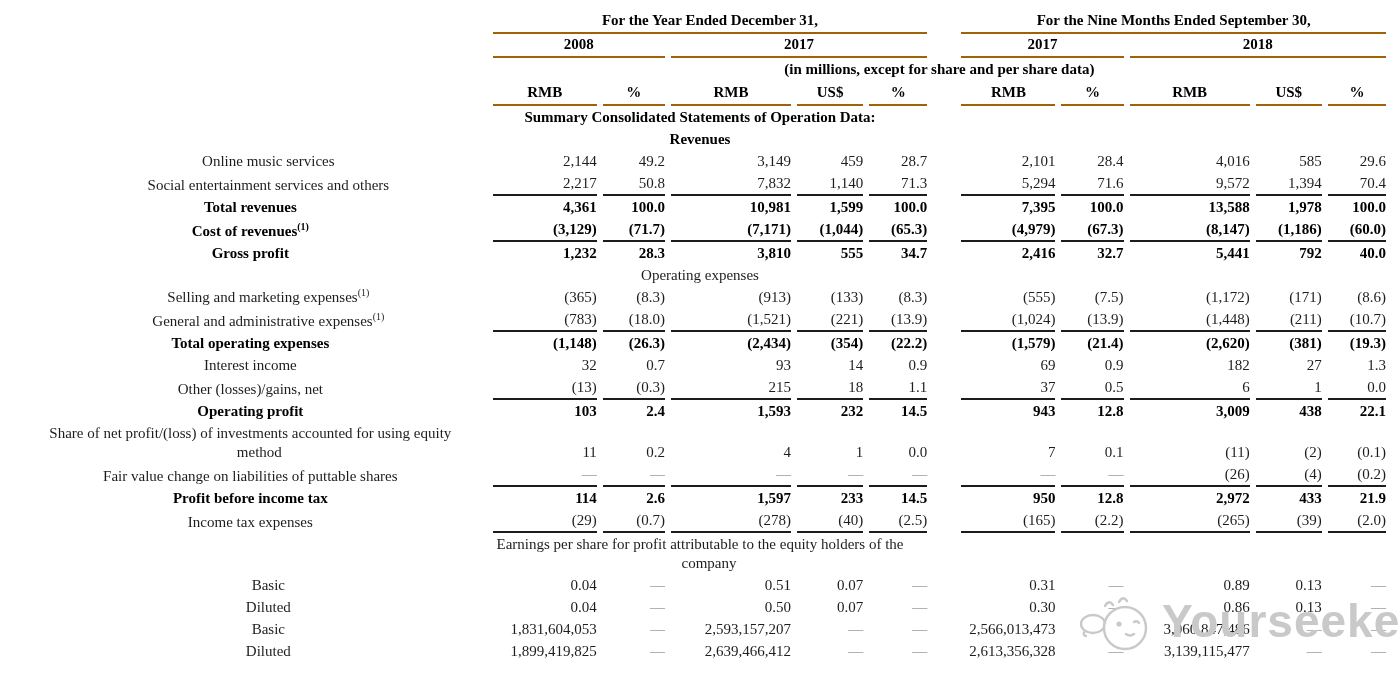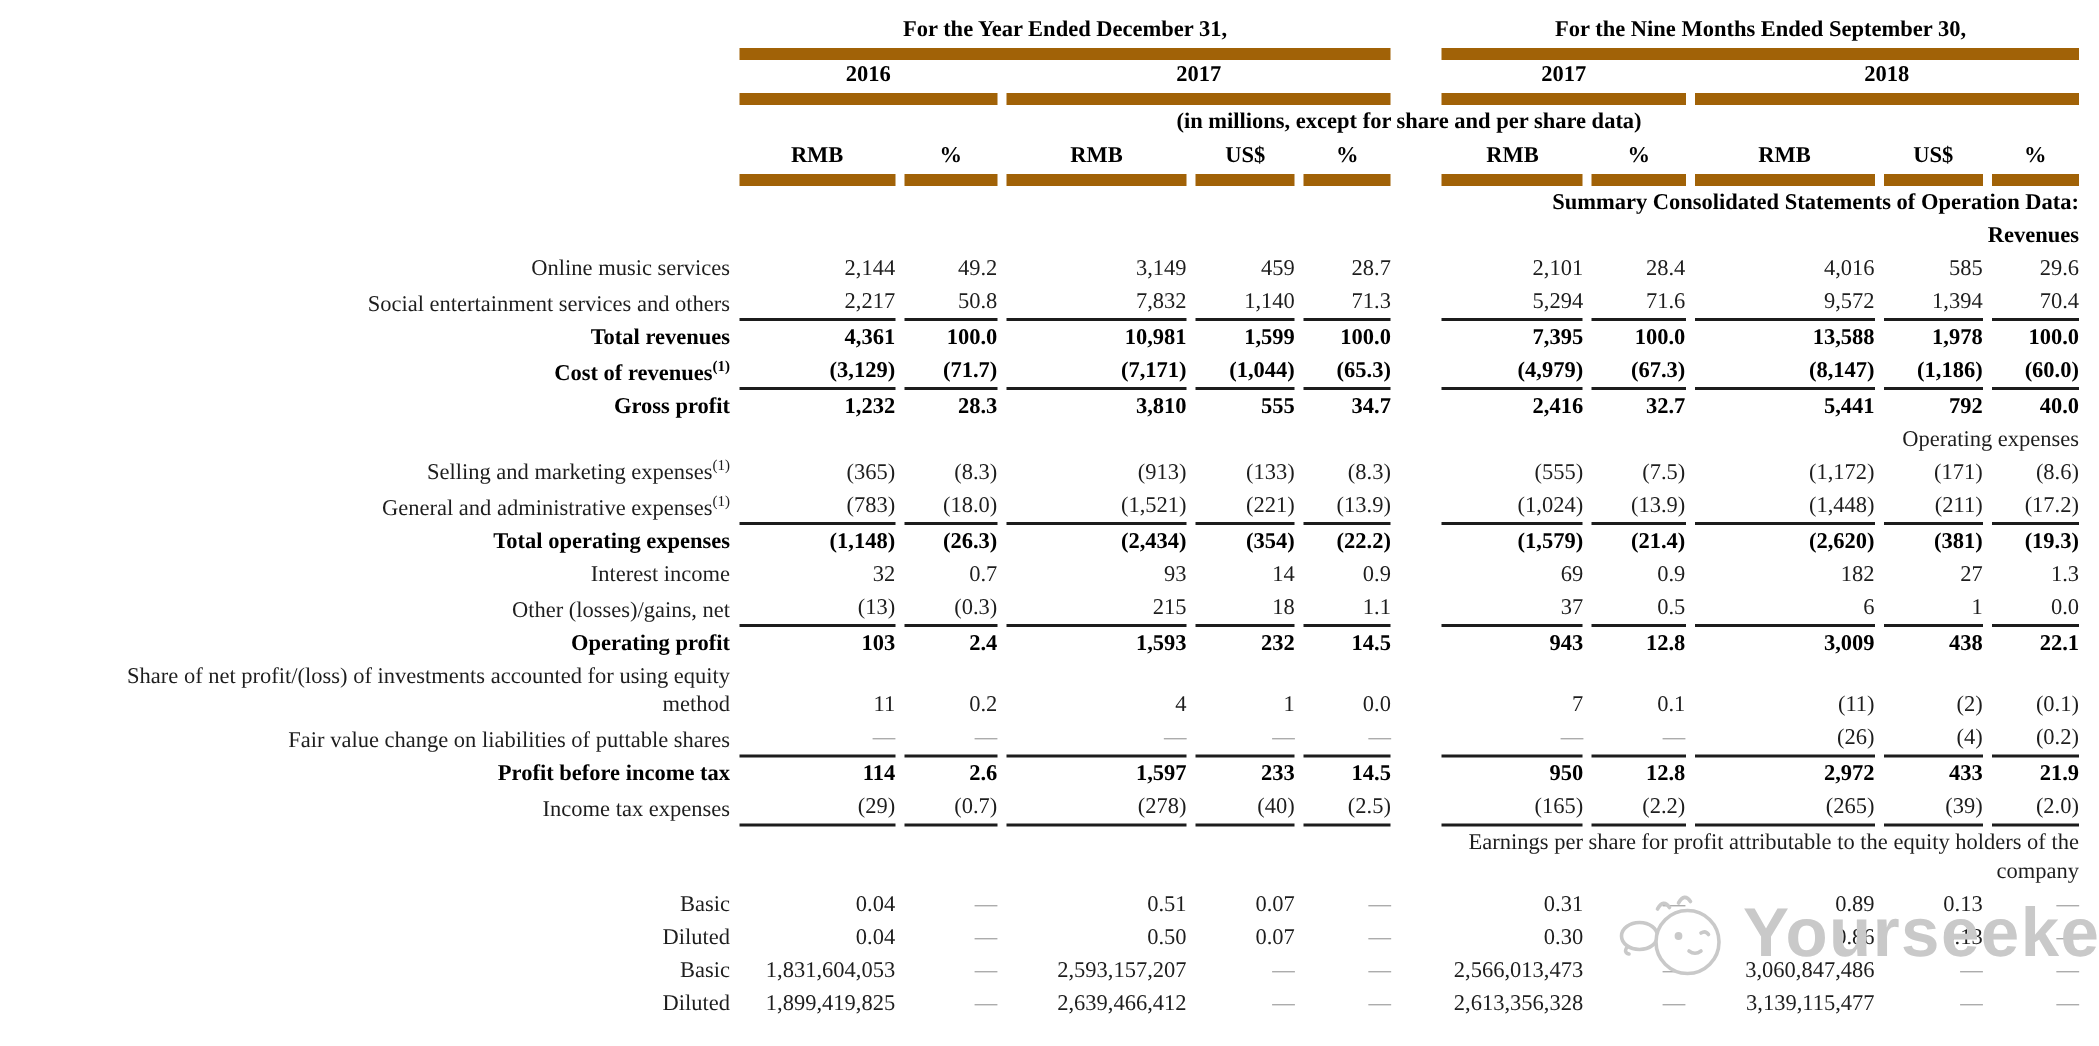--- a/index.html
+++ b/index.html
@@ -12,30 +12,30 @@
     overflow:hidden;
   }
   table.fin{
     border-collapse:separate;
     border-spacing:6px 0;
     table-layout:fixed;
     width:1392px;
     margin-top:10px;
   }
   td{padding:2px 0 1px;vertical-align:bottom;line-height:19px;}
-  .lbl{text-align:right;font-family:Liberation Serif, serif;}
+  .lbl{text-align:center;font-family:Liberation Serif, serif;}
   .val{text-align:right;white-space:nowrap;}
   .b{font-weight:bold;color:#000;}
   .ind0{padding-left:8px;}
   .ind1{padding-left:44px;margin-top:36px;}
   .cont{padding-left:18px;}
   sup{font-size:10px;line-height:0;}
   .gt,.yt,.ut{
     font-weight:bold;color:#000;text-align:center;
-    border-bottom:8px solid #a16207;
+    border-bottom:2px solid #a16207;
     padding:1px 0 2px;
   }
   .note{font-weight:bold;color:#000;text-align:center;padding:2px 0 3px;}
   .r1{border-bottom:2px solid #1c1c1c;}
   .r2{border-bottom:6px double #1c1c1c;}
   .dash{color:#999999;}
   td.sp{border:none;}
   .wm{
     position:absolute;left:1078px;top:590px;
     display:flex;align-items:center;gap:6px;
@@ -69,21 +69,21 @@
     </colgroup>
     <thead>
       <tr>
         <td class="lbl"></td>
         <td class="gt" colspan="5">For the Year Ended December 31,</td>
         <td class="sp"></td>
         <td class="gt" colspan="5">For the Nine Months Ended September 30,</td>
       </tr>
       <tr>
         <td></td>
-        <td class="yt" colspan="2">2016</td>
+        <td class="yt" colspan="2">2008</td>
         <td class="yt" colspan="3">2017</td>
         <td class="sp"></td>
         <td class="yt" colspan="2">2017</td>
         <td class="yt" colspan="3">2018</td>
       </tr>
       <tr>
         <td></td>
         <td class="note" colspan="11">(in millions, except for share and per share data)</td>
       </tr>
       <tr>
@@ -200,21 +200,21 @@
           <td class="val r1">(783)</td>
           <td class="val r1">(18.0)</td>
           <td class="val r1">(1,521)</td>
           <td class="val r1">(221)</td>
           <td class="val r1">(13.9)</td>
           <td class="sp"></td>
           <td class="val r1">(1,024)</td>
           <td class="val r1">(13.9)</td>
           <td class="val r1">(1,448)</td>
           <td class="val r1">(211)</td>
-          <td class="val r1">(17.2)</td>
+          <td class="val r1">(10.7)</td>
         </tr>
         <tr>
           <td class="lbl ind0 b">Total operating expenses</td>
           <td class="val b">(1,148)</td>
           <td class="val b">(26.3)</td>
           <td class="val b">(2,434)</td>
           <td class="val b">(354)</td>
           <td class="val b">(22.2)</td>
           <td class="sp"></td>
           <td class="val b">(1,579)</td>

